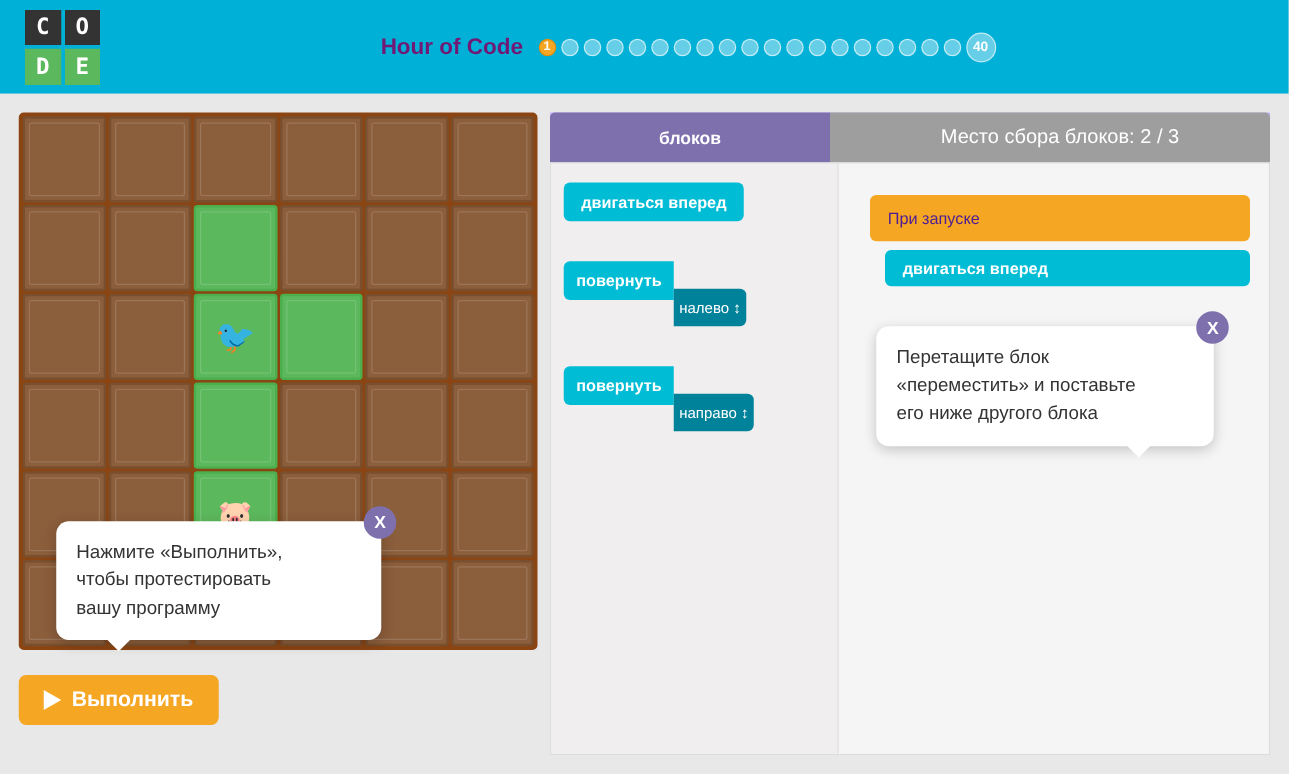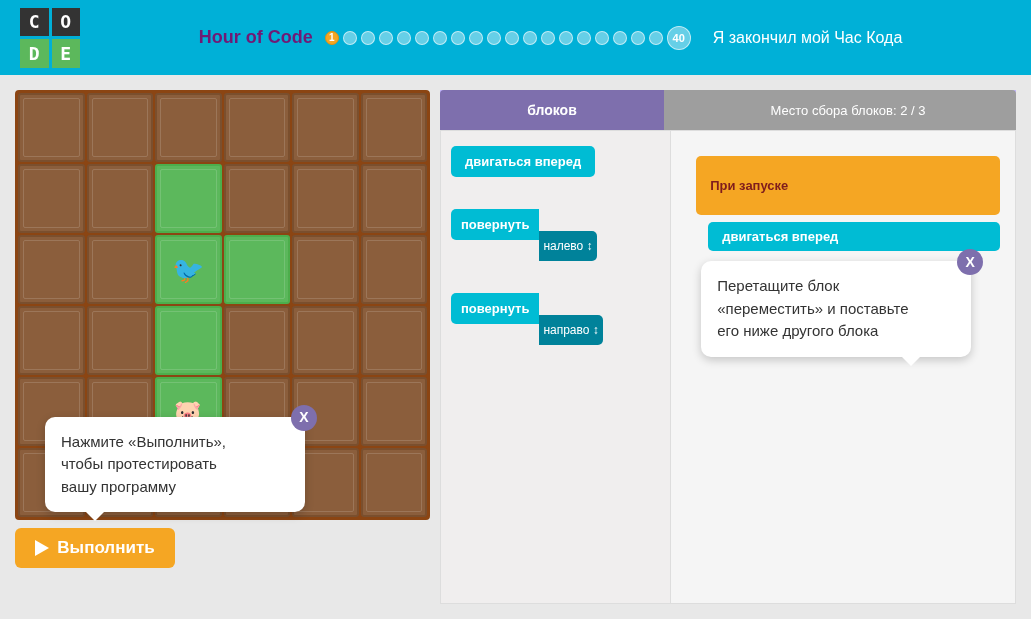--- a/index.html
+++ b/index.html
@@ -151,21 +151,21 @@
     }
     .bird {
       position: absolute;
       font-size: 28px;
       z-index: 10;
     }
 
     
     .run-btn {
       position: absolute;
-      bottom: 12px;
+      bottom: 0;
       left: 0;
       background: #f5a623;
       color: white;
       font-size: 17px;
       font-weight: bold;
       border: none;
       border-radius: 6px;
       padding: 10px 22px;
       display: flex;
       align-items: center;
@@ -205,21 +205,21 @@
       font-weight: bold;
       border-radius: 4px 0 0 0;
     }
     .workspace-col-collect {
       flex: 1.5;
       background: #9e9e9e;
       display: flex;
       align-items: center;
       justify-content: center;
       color: white;
-      font-size: 13px;
+      font-size: 16px;
       border-radius: 0 4px 0 0;
       padding-left: 16px;
     }
     .workspace-body {
       display: flex;
       flex: 1;
       background: #f5f5f5;
       border: 1px solid #ddd;
       position: relative;
     }
@@ -283,24 +283,24 @@
     
     .code-area {
       flex: 1.5;
       padding: 15px;
       position: relative;
       background: #f5f5f5;
     }
     .code-block-start {
       background: #f5a623;
       border-radius: 5px;
-      padding: 22px 14px;
-      color: #7f1d1d;
+      padding: 11px 14px;
+      color: #4c1d95;
       font-size: 13px;
-      font-weight: bold;
+      font-weight: normal;
       display: inline-block;
       margin-bottom: 4px;
     }
     .code-block-move {
       background: #00bcd4;
       border-radius: 5px;
       padding: 7px 14px;
       color: white;
       font-size: 13px;
       font-weight: bold;
@@ -381,21 +381,20 @@
       <div class="progress-dot"></div>
       <div class="progress-dot"></div>
       <div class="progress-dot"></div>
       <div class="progress-dot"></div>
       <div class="progress-dot"></div>
       <div class="progress-dot"></div>
       <div class="progress-dot"></div>
       <div class="progress-dot"></div>
       <div class="progress-end">40</div>
     </div>
-    <span class="finish-label">Я закончил мой Час Кода</span>
   </div>
 </div>
 
 <div class="main">
 
   <div class="game-area">
     <div class="grid-container">
 
       <div class="grid-cell"></div>
       <div class="grid-cell"></div>

